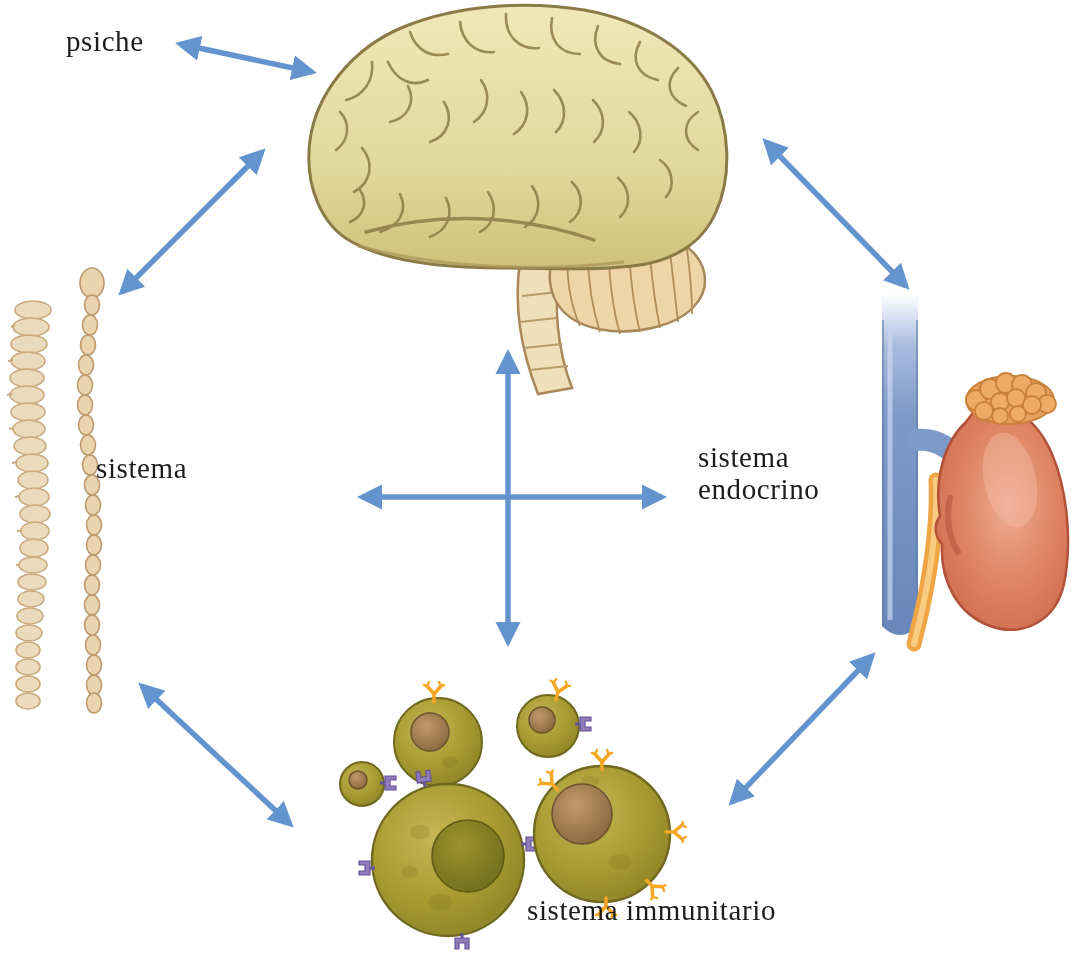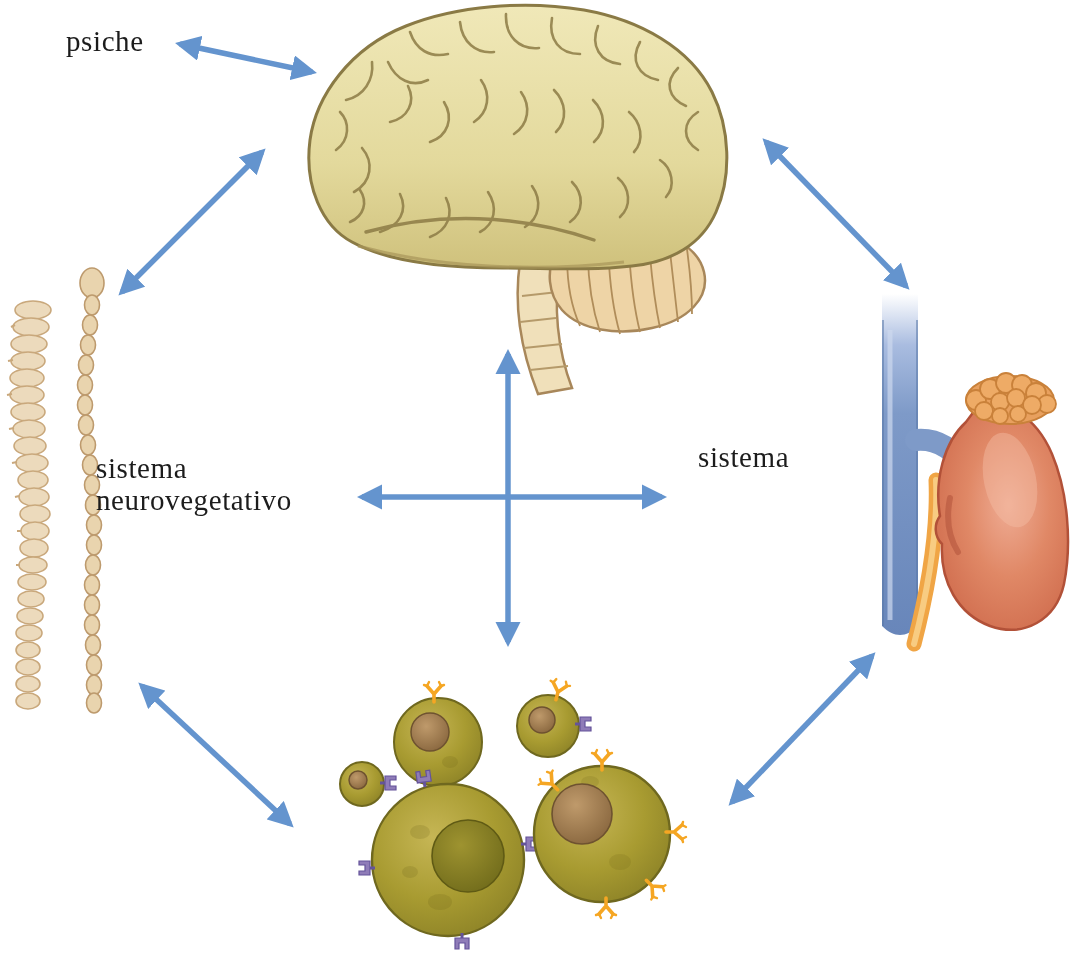--- a/index.html
+++ b/index.html
@@ -261,21 +261,22 @@
     <line x1="508" y1="354" x2="508" y2="642" stroke="#6494ce" stroke-width="5.5" marker-start="url(#ah)" marker-end="url(#ah)"></line>
     <line x1="362" y1="497" x2="662" y2="497" stroke="#6494ce" stroke-width="5.5" marker-start="url(#ah)" marker-end="url(#ah)"></line>
     <line x1="142" y1="686" x2="290" y2="824" stroke="#6494ce" stroke-width="5.5" marker-start="url(#ah)" marker-end="url(#ah)"></line>
     <line x1="872" y1="656" x2="732" y2="802" stroke="#6494ce" stroke-width="5.5" marker-start="url(#ah)" marker-end="url(#ah)"></line>
   </svg>
 
   <div class="label" style="left:66px; top:25px;">psiche</div>
 
   <div class="label center" style="left:96px; top:452px; width:248px;">
     <div>sistema</div>
-    <div>neurovegetativo</div>
   </div>
 
   <div class="label center" style="left:698px; top:441px; width:170px;">
     <div>sistema</div>
+    <div>endocrino</div>
   </div>
 
+  <div class="label" style="left:527px; top:894px;">sistema immunitario</div>
 
 </div>
 
 </body></html>

